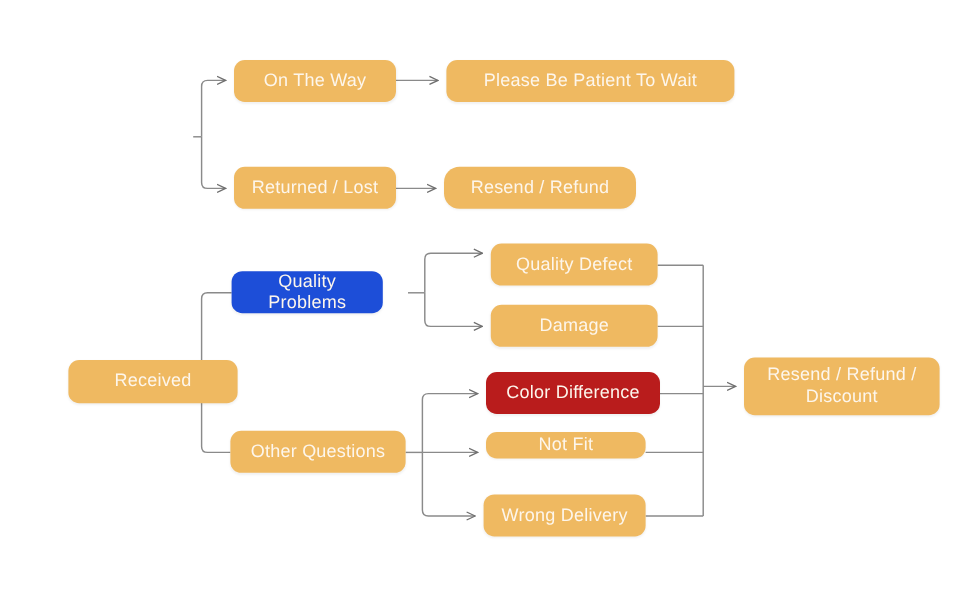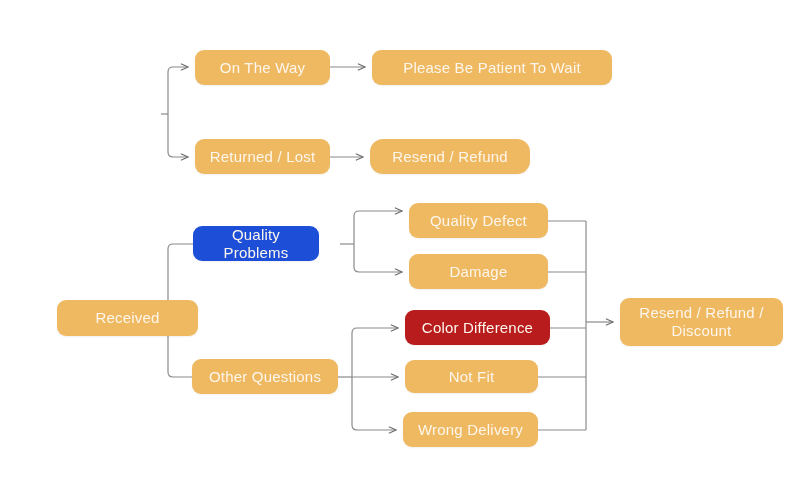--- a/index.html
+++ b/index.html
@@ -128,21 +128,21 @@
   </div>
   <div class="node" style="left: 409px; top: 203px; width: 139px; height: 35px; font-size: 15px; background: rgb(239, 185, 97); color: rgb(253, 246, 236);">
     <span class="label">Quality Defect</span>
   </div>
   <div class="node" style="left: 409px; top: 254px; width: 139px; height: 35px; font-size: 15px; background: rgb(239, 185, 97); color: rgb(253, 246, 236);">
     <span class="label">Damage</span>
   </div>
   <div class="node" style="left: 405px; top: 310px; width: 145px; height: 35px; font-size: 15px; background: #b91c1c; color: rgb(253, 246, 236);">
     <span class="label">Color Difference</span>
   </div>
-  <div class="node" style="left: 405px; top: 360px; width: 133px; height: 33px; font-size: 15px; background: rgb(239, 185, 97); color: rgb(253, 246, 236);">
+  <div class="node" style="left: 405px; top: 360px; width: 133px; height: 22px; font-size: 15px; background: rgb(239, 185, 97); color: rgb(253, 246, 236);">
     <span class="label">Not Fit</span>
   </div>
   <div class="node" style="left: 403px; top: 412px; width: 135px; height: 35px; font-size: 15px; background: rgb(239, 185, 97); color: rgb(253, 246, 236);">
     <span class="label">Wrong Delivery</span>
   </div>
   <div class="node" style="left: 620px; top: 298px; width: 163px; height: 48px; font-size: 15px; background: rgb(239, 185, 97); color: rgb(253, 246, 236);">
     <span class="label">Resend / Refund /
 Discount</span>
   </div>
 

